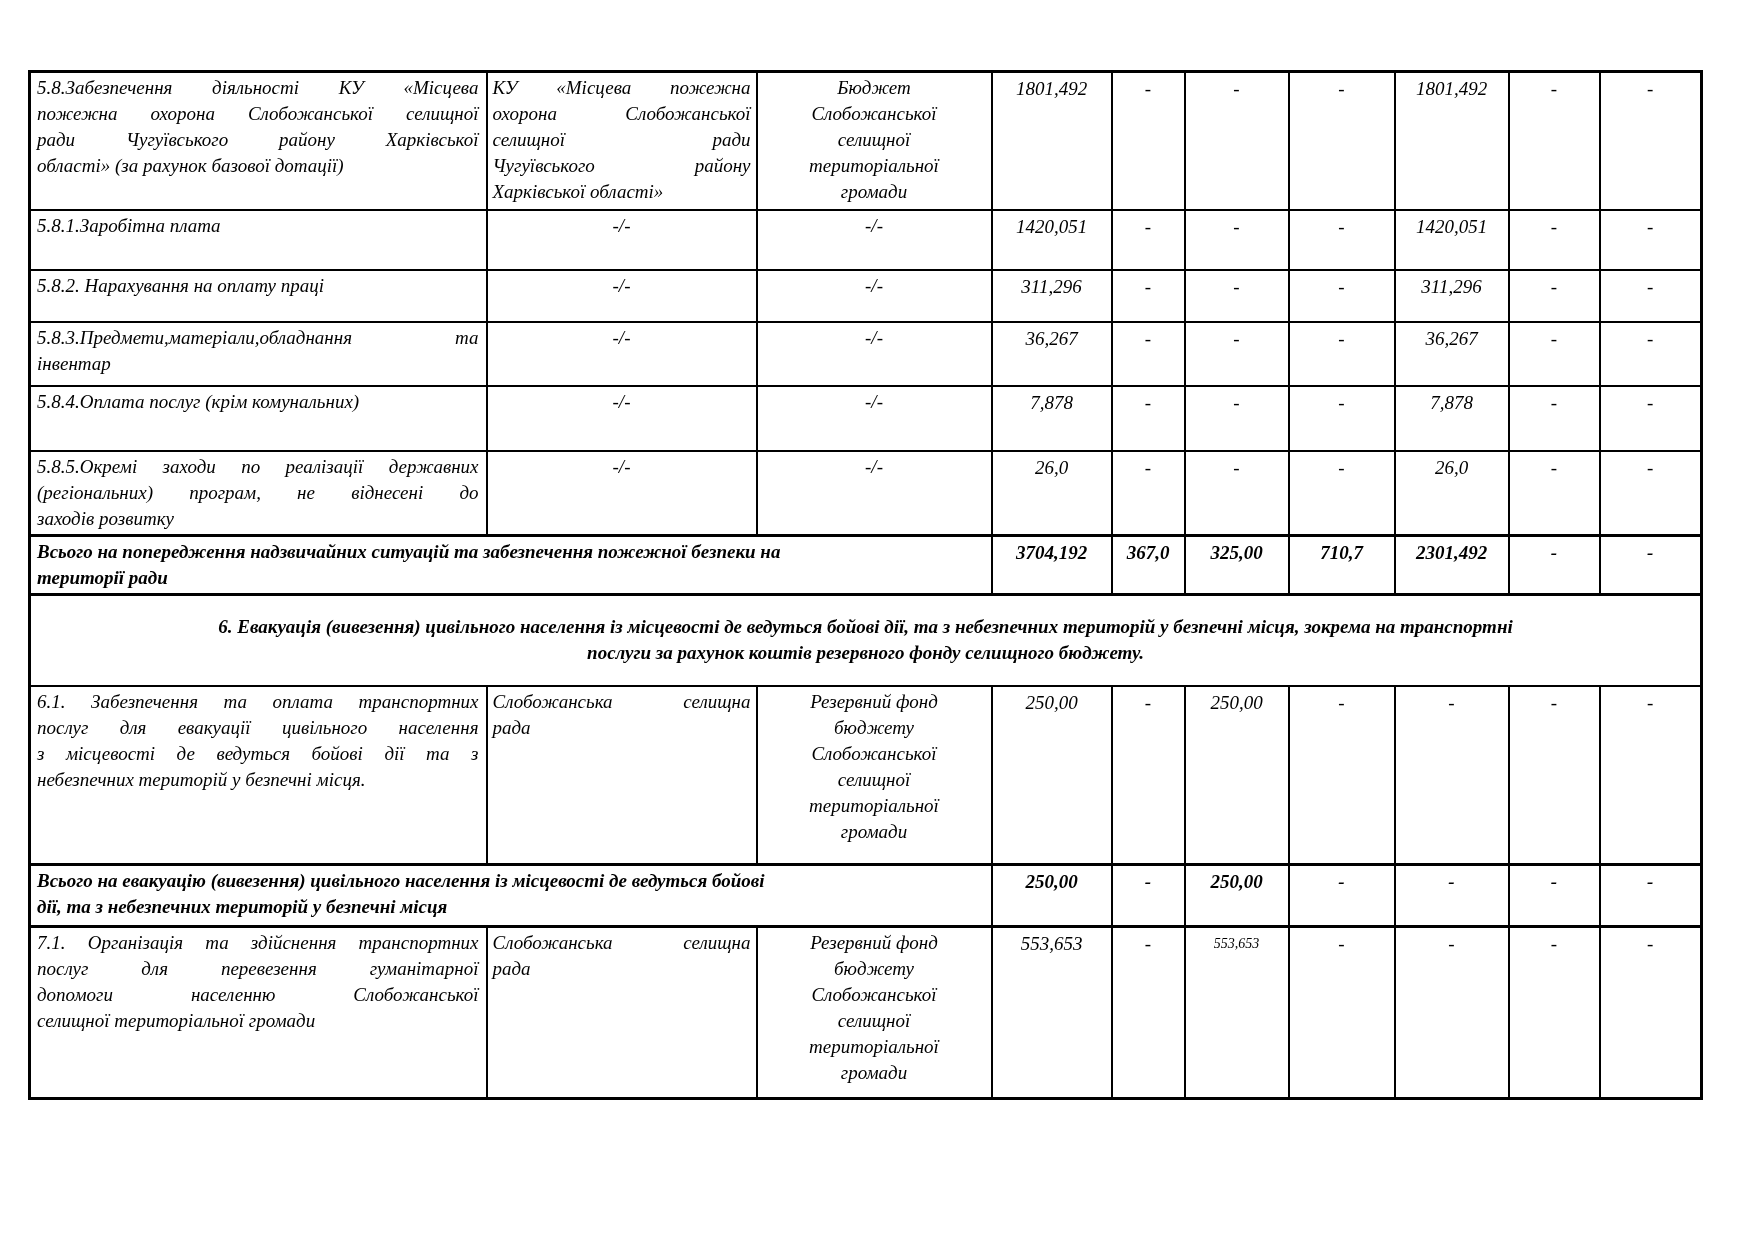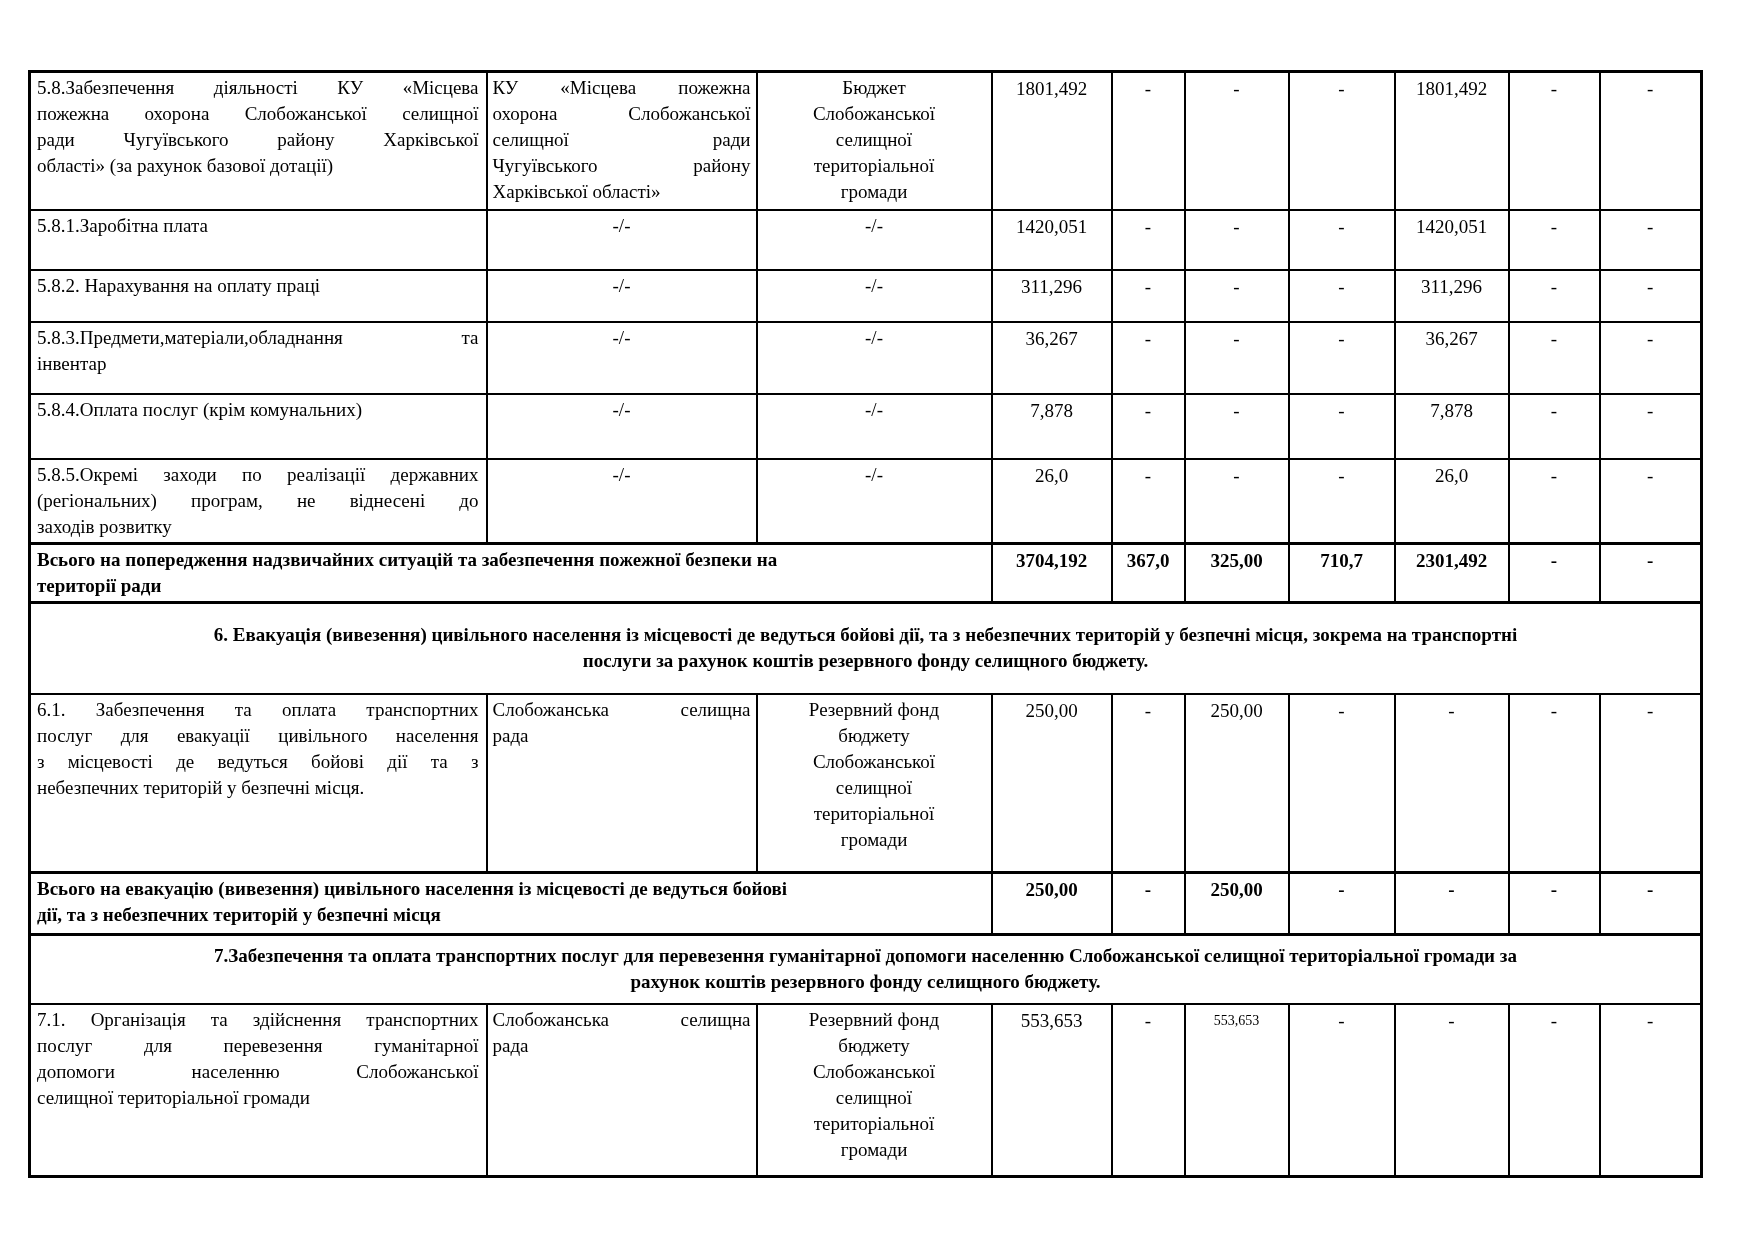--- a/index.html
+++ b/index.html
@@ -1,19 +1,19 @@
 <!DOCTYPE html>
 <html><head>
 <meta charset="utf-8">
 <style>
   html,body{margin:0;padding:0;background:#ffffff;}
   body{width:1754px;height:1240px;overflow:hidden;
        font-family:"Liberation Serif","DejaVu Serif",serif;color:#000;}
   table.doc{border-collapse:collapse;table-layout:fixed;margin:70px 0 0 28px;
-            border:3px solid #000;width:1672px;}
+            border:3px solid #000;width:1672px;font-style:italic;}
   td{border:2px solid #000;vertical-align:top;padding:2px 5px;
      font-size:19px;line-height:26px;overflow:hidden;}
   td.c1{padding:2px 7px 2px 6px;}
   .jbody{white-space:pre-line;text-align:justify;text-align-last:justify;}
   .tail{text-align:left;}
   .pre{white-space:pre-line;}
   .ctr{text-align:center;}
   td.src{text-align:center;}
   td.val{text-align:center;padding:3px 2px;}
   tr.totals td{font-weight:bold;border-top-width:3px;border-bottom-width:3px;}
@@ -96,21 +96,21 @@
     <td class="src">-/-</td>
     <td class="val">311,296</td>
     <td class="val">-</td>
     <td class="val">-</td>
     <td class="val">-</td>
     <td class="val">311,296</td>
     <td class="val">-</td>
     <td class="val">-</td>
   </tr>
 
-  <tr style="height:72px">
+  <tr style="height:64px">
     <td class="c1">
       <div class="jbody">5.8.3.Предмети,матеріали,обладнання та</div>
       <div class="tail">інвентар</div>
     </td>
     <td>
           <div class="ctr">-/-</div>
         </td>
     <td class="src">-/-</td>
     <td class="val">36,267</td>
     <td class="val">-</td>
@@ -206,24 +206,20 @@
 дії, та з небезпечних територій у безпечні місця</td>
     <td class="val">250,00</td>
     <td class="val">-</td>
     <td class="val">250,00</td>
     <td class="val">-</td>
     <td class="val">-</td>
     <td class="val">-</td>
     <td class="val">-</td>
   </tr>
 
-  <tr class="heading" style="height:70px">
-    <td class="pre" colspan="10">7.Забезпечення та оплата транспортних послуг для перевезення гуманітарної допомоги населенню Слобожанської селищної територіальної громади за
-рахунок коштів резервного фонду селищного бюджету.</td>
-  </tr>
 
   <tr style="height:172px">
     <td class="c1">
       <div class="jbody">7.1. Організація та здійснення транспортних
 послуг    для    перевезення    гуманітарної
 допомоги населенню Слобожанської</div>
       <div class="tail">селищної територіальної громади</div>
     </td>
     <td>
       <div class="jbody">Слобожанська селищна</div>

